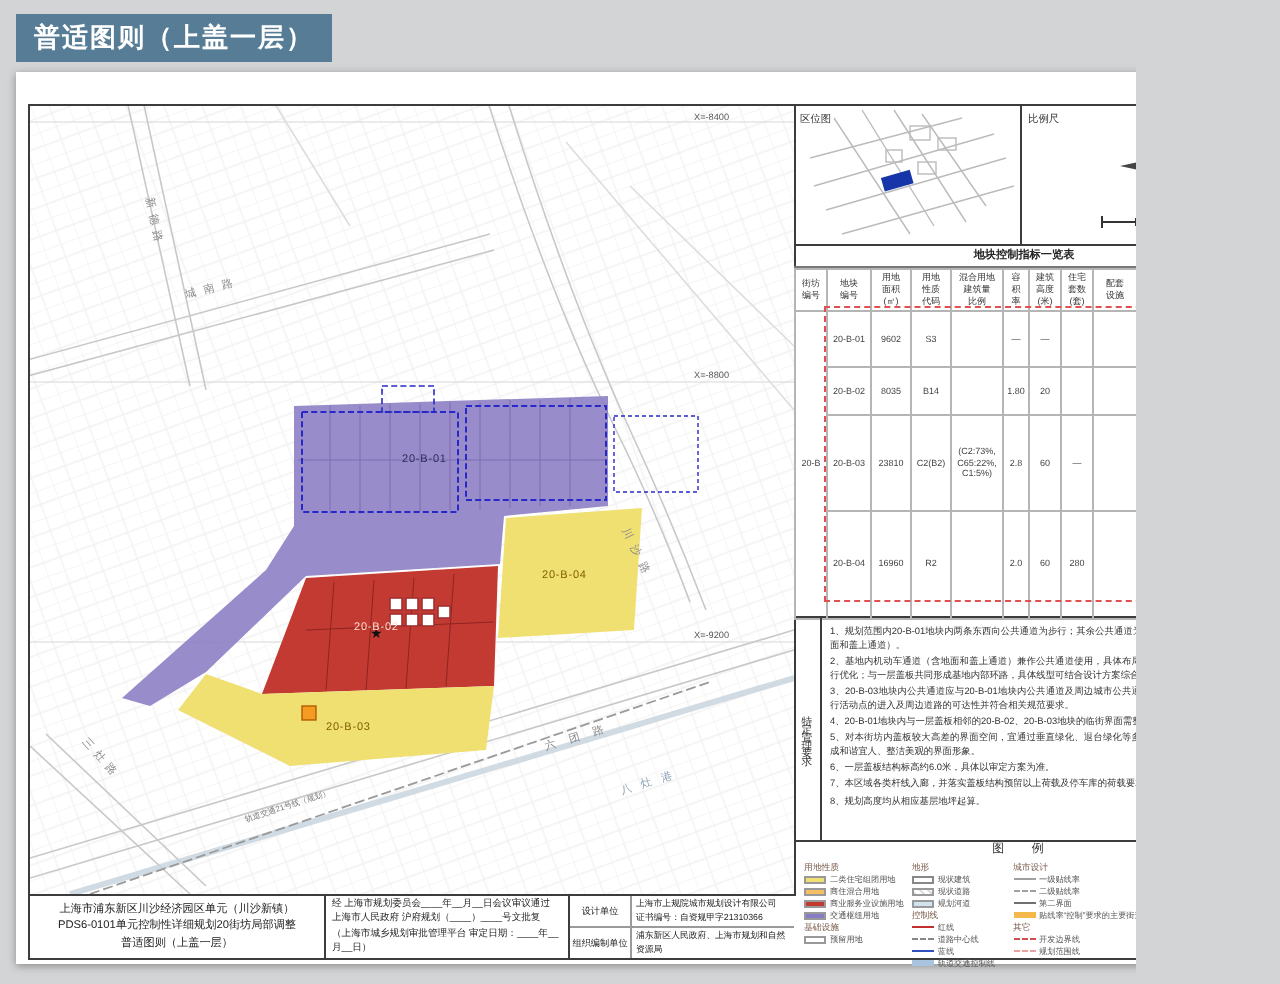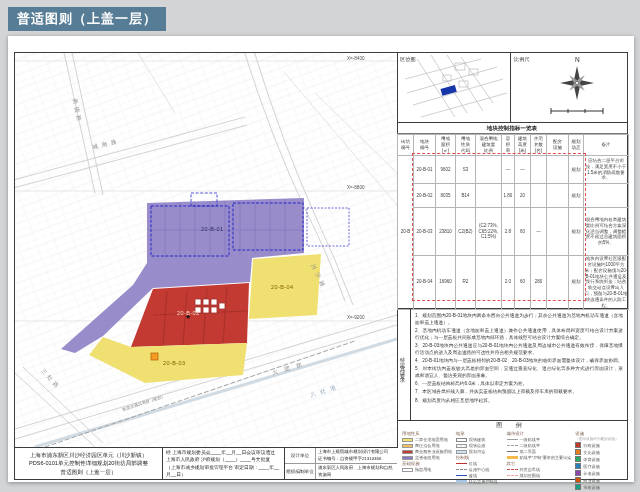--- a/index.html
+++ b/index.html
@@ -1,16 +1,16 @@
 <!DOCTYPE html>
 <html><head>
 <meta charset="utf-8">
 <style>
   html,body{margin:0;padding:0;background:#d3d4d5;font-family:"Liberation Sans","DejaVu Sans",sans-serif;}
-  .page{position:relative;width:640px;height:492px;background:#d3d4d5;overflow:hidden;}
+  .page{position:relative;width:568px;height:492px;background:#d3d4d5;overflow:hidden;}
   .banner{position:absolute;left:8px;top:7px;background:#567d95;color:#fff;font-size:13px;font-weight:bold;
           padding:3px 9px;letter-spacing:1px;}
   .sheet{position:absolute;left:8px;top:36px;width:626px;height:446px;background:#ffffff;
          box-shadow:0 1px 4px rgba(0,0,0,.35);}
   .frame{position:absolute;left:6px;top:16px;width:612px;height:426px;border:1px solid #3c3c3c;background:#fff;}
 
   
   .map-pane{position:absolute;left:0;top:0;width:382px;height:394px;border-right:1px solid #3c3c3c;
             border-bottom:1px solid #3c3c3c;overflow:hidden;background:#fdfdfd;}
 

